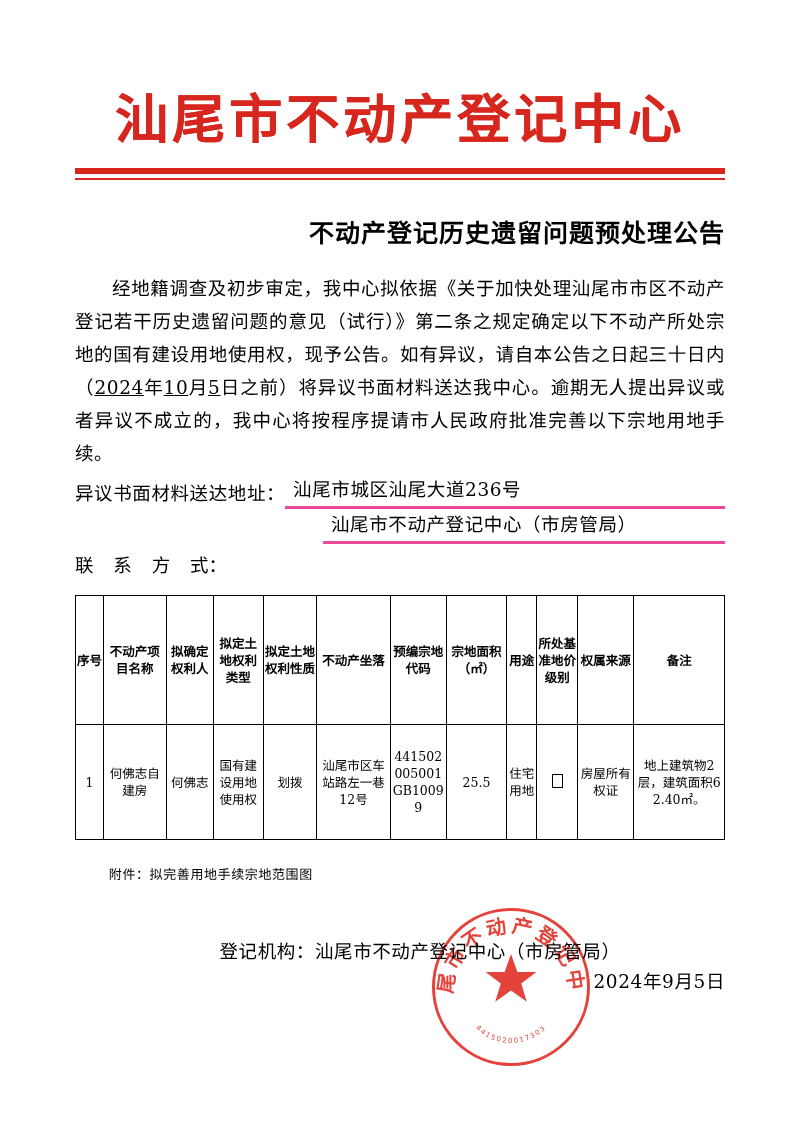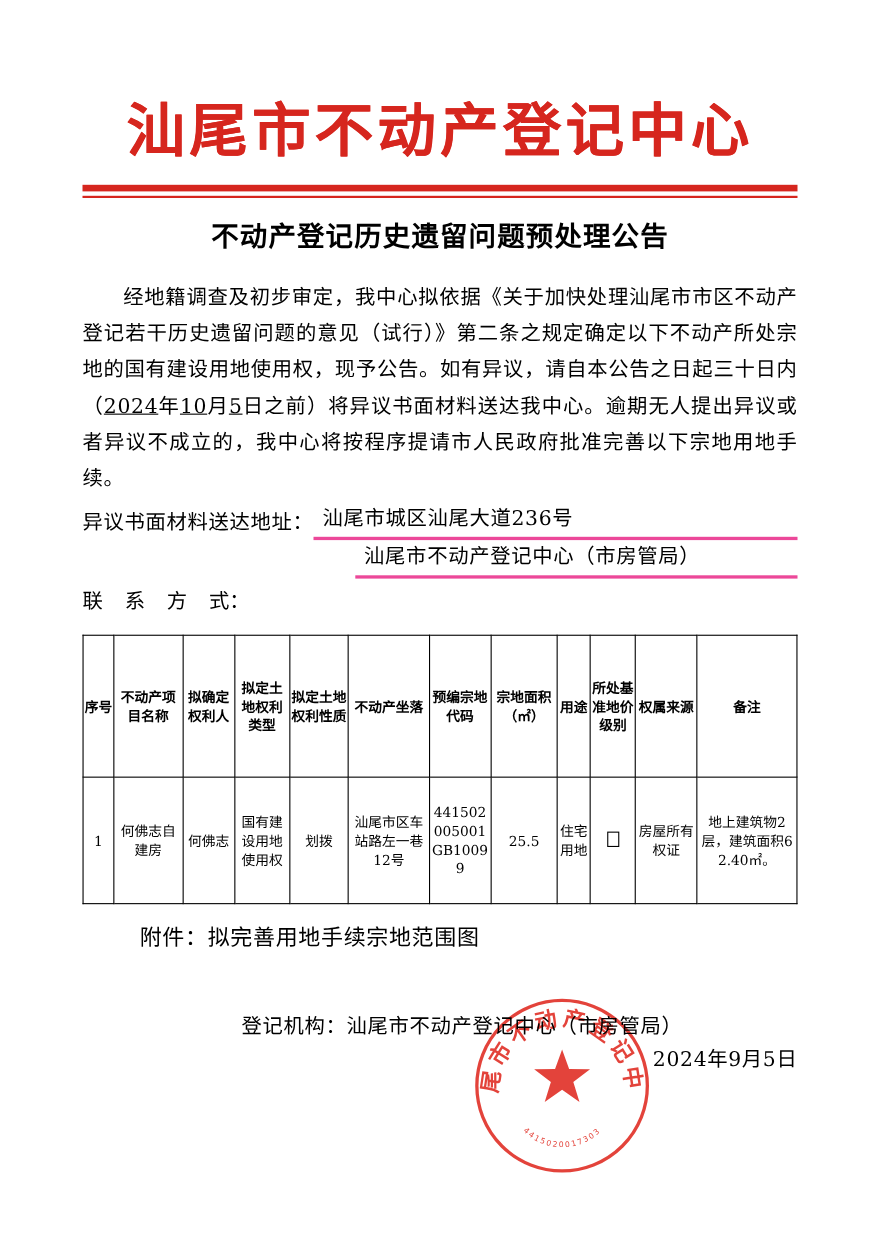--- a/index.html
+++ b/index.html
@@ -49,22 +49,22 @@
   .rule-gap {
     height: 4px;
   }
   .rule-thin {
     height: 2px;
     background: #d6261e;
   }
 
   
   .doc-title {
-    margin-top: 20px;
-    text-align: center;
+    margin-top: 38px;
+    text-align: right;
     font-family: "DejaVu Serif", "Liberation Serif", serif;
     font-weight: bold;
     font-size: 25px;
     letter-spacing: 1px;
     line-height: 1.3;
   }
   .doc-number {
     margin-top: 14px;
     text-align: right;
     padding-right: 38px;
@@ -169,23 +169,23 @@
   .tofu {
     display: inline-block;
     width: 9px;
     height: 12px;
     border: 1px solid #000;
     vertical-align: -1px;
   }
 
   
   .attachment {
-    margin-top: 14px;
+    margin-top: 24px;
     font-family: Liberation Serif, serif;
-    font-size: 20px;
+    font-size: 13px;
     letter-spacing: 0.6px;
     text-indent: 2.6em;
   }
 
   
   .sign-block {
     margin-top: 54px;
     text-align: center;
     font-family: "DejaVu Serif", "Liberation Serif", serif;
     font-size: 18.5px;

